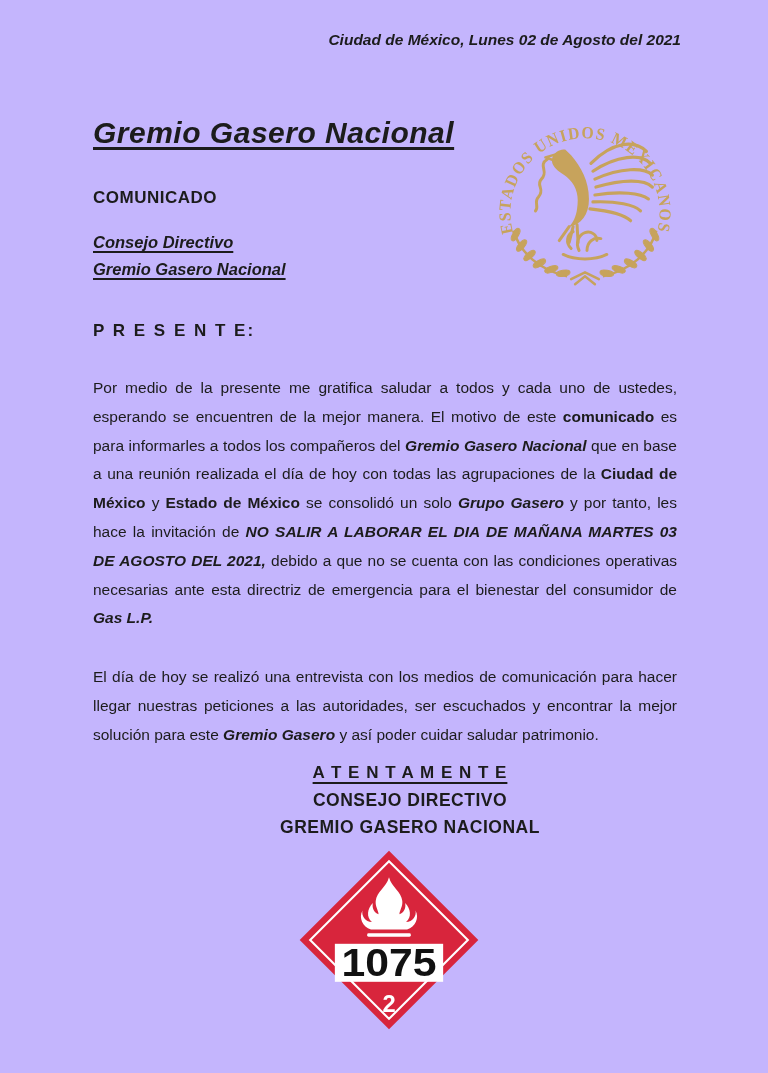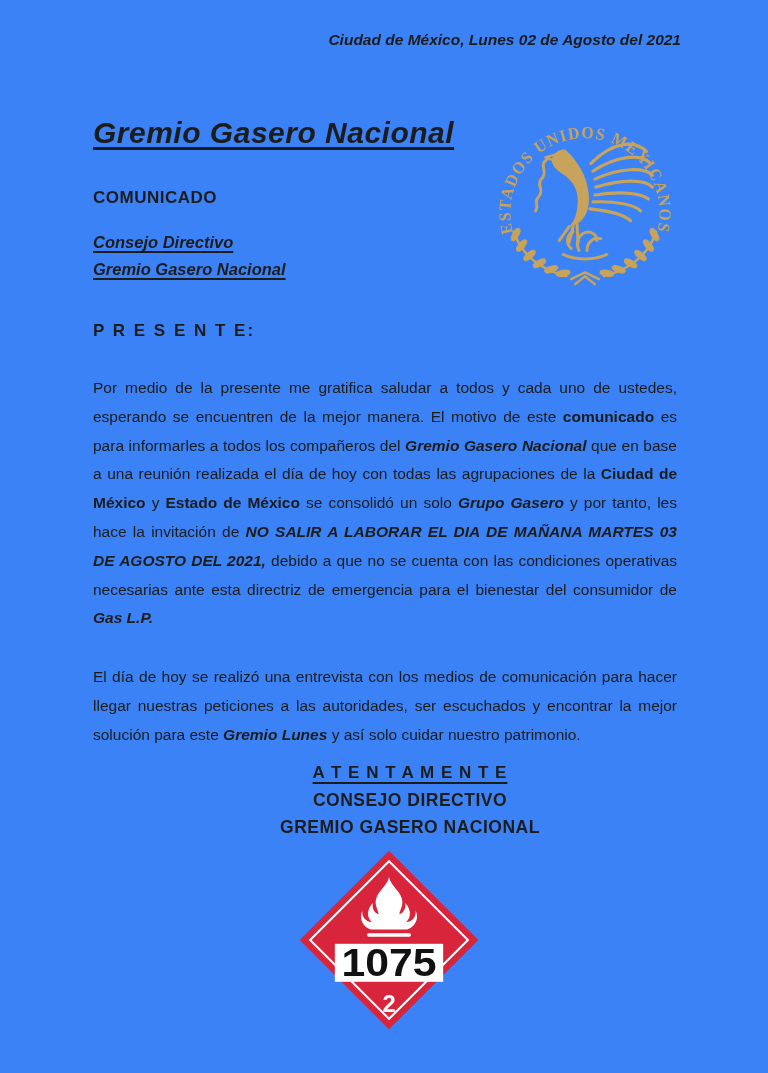--- a/index.html
+++ b/index.html
@@ -1,20 +1,20 @@
 <!DOCTYPE html>
 <html><head>
 <meta charset="utf-8">
 <style>
   html,body{margin:0;padding:0;background:#e9e9e9;}
   .page{
     position:relative;
     width:768px;height:1073px;
     margin:0 auto;
-    background:#3b82f6;
+    background:#c4b5fd;
     font-family:"Liberation Sans", sans-serif;
     color:#1c1c1c;
     overflow:hidden;
   }
   .abs{position:absolute;}
   .b{font-weight:bold;}
   .i{font-style:italic;}
 
   .date-line{
     top:31px;right:87px;
@@ -142,21 +142,21 @@
     <g stroke="#C7A35C" stroke-width="2.5" fill="none" stroke-linecap="round">
       <path d="M96,197 L110,190 L124,197"></path>
       <path d="M100,202 L110,194 L120,202"></path>
     </g>
   </svg>
 
   <div class="abs presente">P R E S E N T E:</div>
 
   <div class="abs body-text">
     <p><span>Por medio de la presente me gratifica saludar a todos y cada uno de ustedes, esperando se encuentren de la mejor manera. El motivo de este </span><span class="b">comunicado</span><span> es para informarles a todos los compañeros del </span><span class="b i">Gremio Gasero Nacional</span><span> que en base a una reunión realizada el día de hoy con todas las agrupaciones de la </span><span class="b">Ciudad de México</span><span> y </span><span class="b">Estado de México</span><span> se consolidó un solo </span><span class="b i">Grupo Gasero</span><span> y por tanto, les hace la invitación de </span><span class="b i">NO SALIR A LABORAR EL DIA DE MAÑANA MARTES 03 DE AGOSTO DEL 2021,</span><span> debido a que no se cuenta con las condiciones operativas necesarias ante esta directriz de emergencia para el bienestar del consumidor de </span><span class="b i">Gas L.P.</span></p>
-    <p><span>El día de hoy se realizó una entrevista con los medios de comunicación para hacer llegar nuestras peticiones a las autoridades, ser escuchados y encontrar la mejor solución para este </span><span class="b i">Gremio Lunes</span><span> y así solo cuidar nuestro patrimonio.</span></p>
+    <p><span>El día de hoy se realizó una entrevista con los medios de comunicación para hacer llegar nuestras peticiones a las autoridades, ser escuchados y encontrar la mejor solución para este </span><span class="b i">Gremio Gasero</span><span> y así poder cuidar saludar patrimonio.</span></p>
   </div>
 
   <div class="abs closing">
     <div class="atentamente">A T E N T A M E N T E</div>
     <div class="cline">CONSEJO DIRECTIVO</div>
     <div class="cline">GREMIO GASERO NACIONAL</div>
   </div>
 
   <svg class="abs placard" viewBox="0 0 200 200" aria-hidden="true">
     <polygon points="100,6 194,100 100,194 6,100" fill="#D8253C"></polygon>

